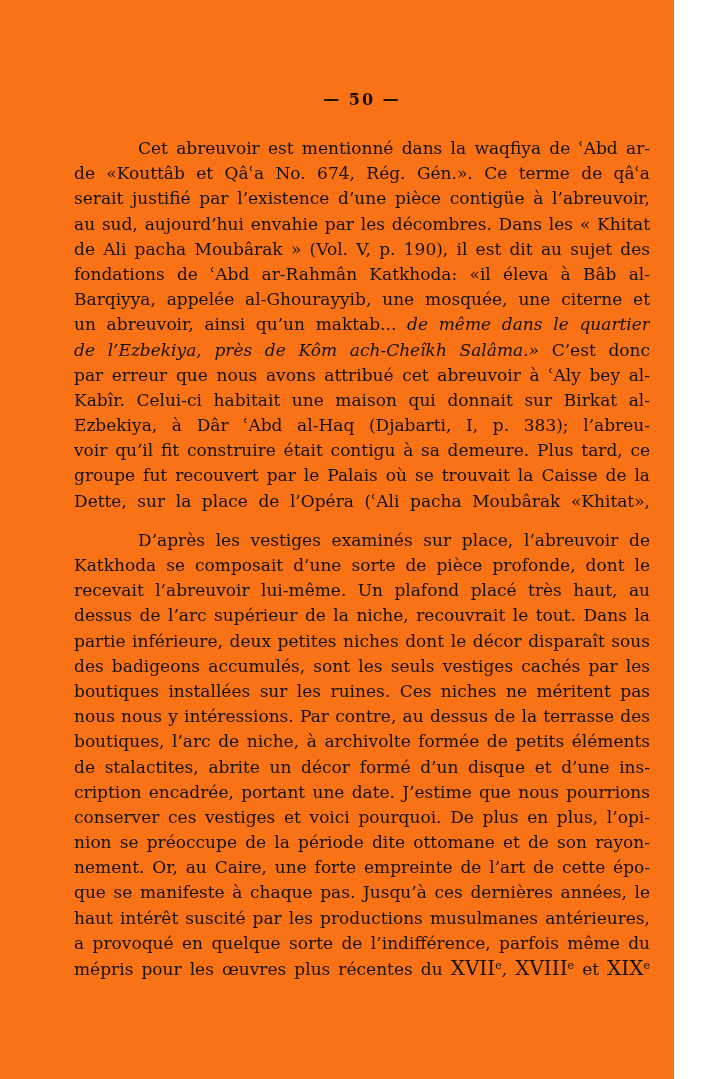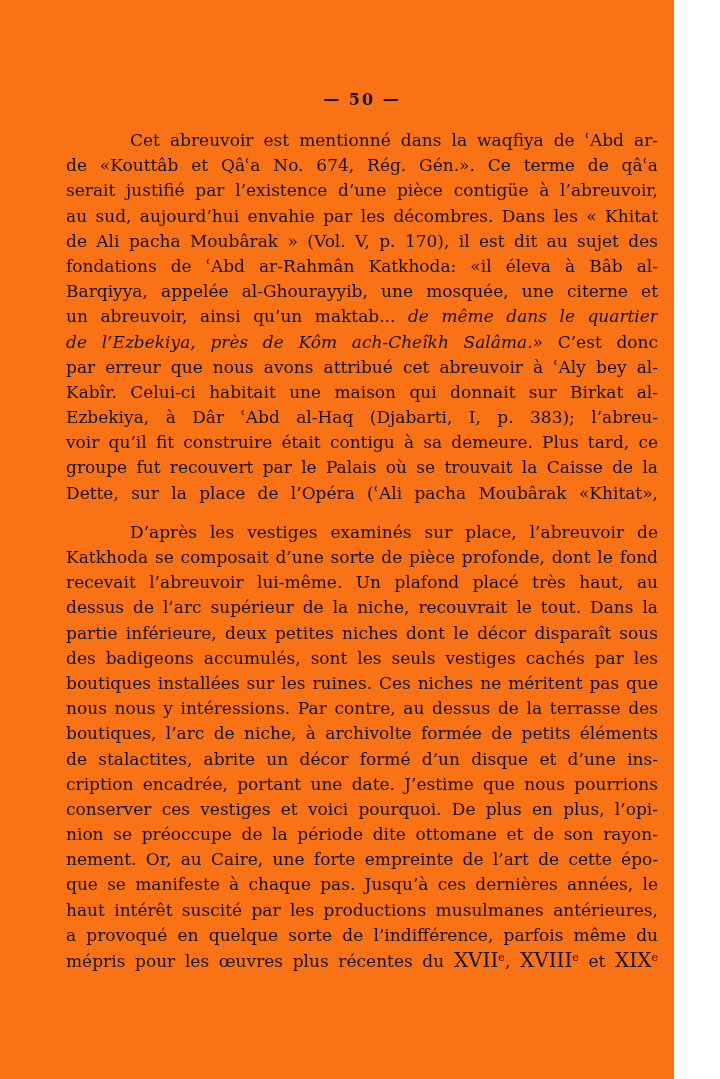--- a/index.html
+++ b/index.html
@@ -26,21 +26,21 @@
     font-weight: bold;
     letter-spacing: 2px;
     color: #14110e;
   }
   .text-block {
     position: absolute;
     left: 66px;
     top: 128px;
     width: 592px;
   }
-  .para { margin: 0; }
+  .para { margin: 8px; }
   .para + .para { margin-top: 14px; }
   .line {
     font-size: 17px;
     line-height: 25.2px;
     text-align: justify;
     text-align-last: justify;
     white-space: normal;
     overflow: hidden;
     max-height: 25.2px;
   }
@@ -61,21 +61,21 @@
 <body>
 
 <div class="page">
   <div class="page-number">— 50 —</div>
   <div class="text-block">
       <div class="para">
         <div class="line first"><span>Cet abreuvoir est mentionné dans la waqfiya de ʿAbd ar-</span></div>
         <div class="line"><span>de «Kouttâb et Qâʿa No. 674, Rég. Gén.». Ce terme de qâʿa</span></div>
         <div class="line"><span>serait justifié par l’existence d’une pièce contigüe à l’abreuvoir,</span></div>
         <div class="line"><span>au sud, aujourd’hui envahie par les décombres. Dans les « Khitat</span></div>
-        <div class="line"><span>de Ali pacha Moubârak » (Vol. V, p. 170), il est dit au sujet des</span></div>
+        <div class="line"><span>de Ali pacha Moubârak » (Vol. V, p. 190), il est dit au sujet des</span></div>
         <div class="line"><span>fondations de ʿAbd ar-Rahmân Katkhoda: «il éleva à Bâb al-</span></div>
         <div class="line"><span>Barqiyya, appelée al-Ghourayyib, une mosquée, une citerne et</span></div>
         <div class="line"><span>un abreuvoir, ainsi qu’un maktab... </span><i>de même dans le quartier</i></div>
         <div class="line"><i>de l’Ezbekiya, près de Kôm ach-Cheîkh Salâma.»</i><span> C’est donc</span></div>
         <div class="line"><span>par erreur que nous avons attribué cet abreuvoir à ʿAly bey al-</span></div>
         <div class="line"><span>Kabîr. Celui-ci habitait une maison qui donnait sur Birkat al-</span></div>
         <div class="line"><span>Ezbekiya, à Dâr ʿAbd al-Haq (Djabarti, I, p. 383); l’abreu-</span></div>
         <div class="line"><span>voir qu’il fit construire était contigu à sa demeure. Plus tard, ce</span></div>
         <div class="line"><span>groupe fut recouvert par le Palais où se trouvait la Caisse de la</span></div>
         <div class="line"><span>Dette, sur la place de l’Opéra (ʿAli pacha Moubârak «Khitat»,</span></div>

